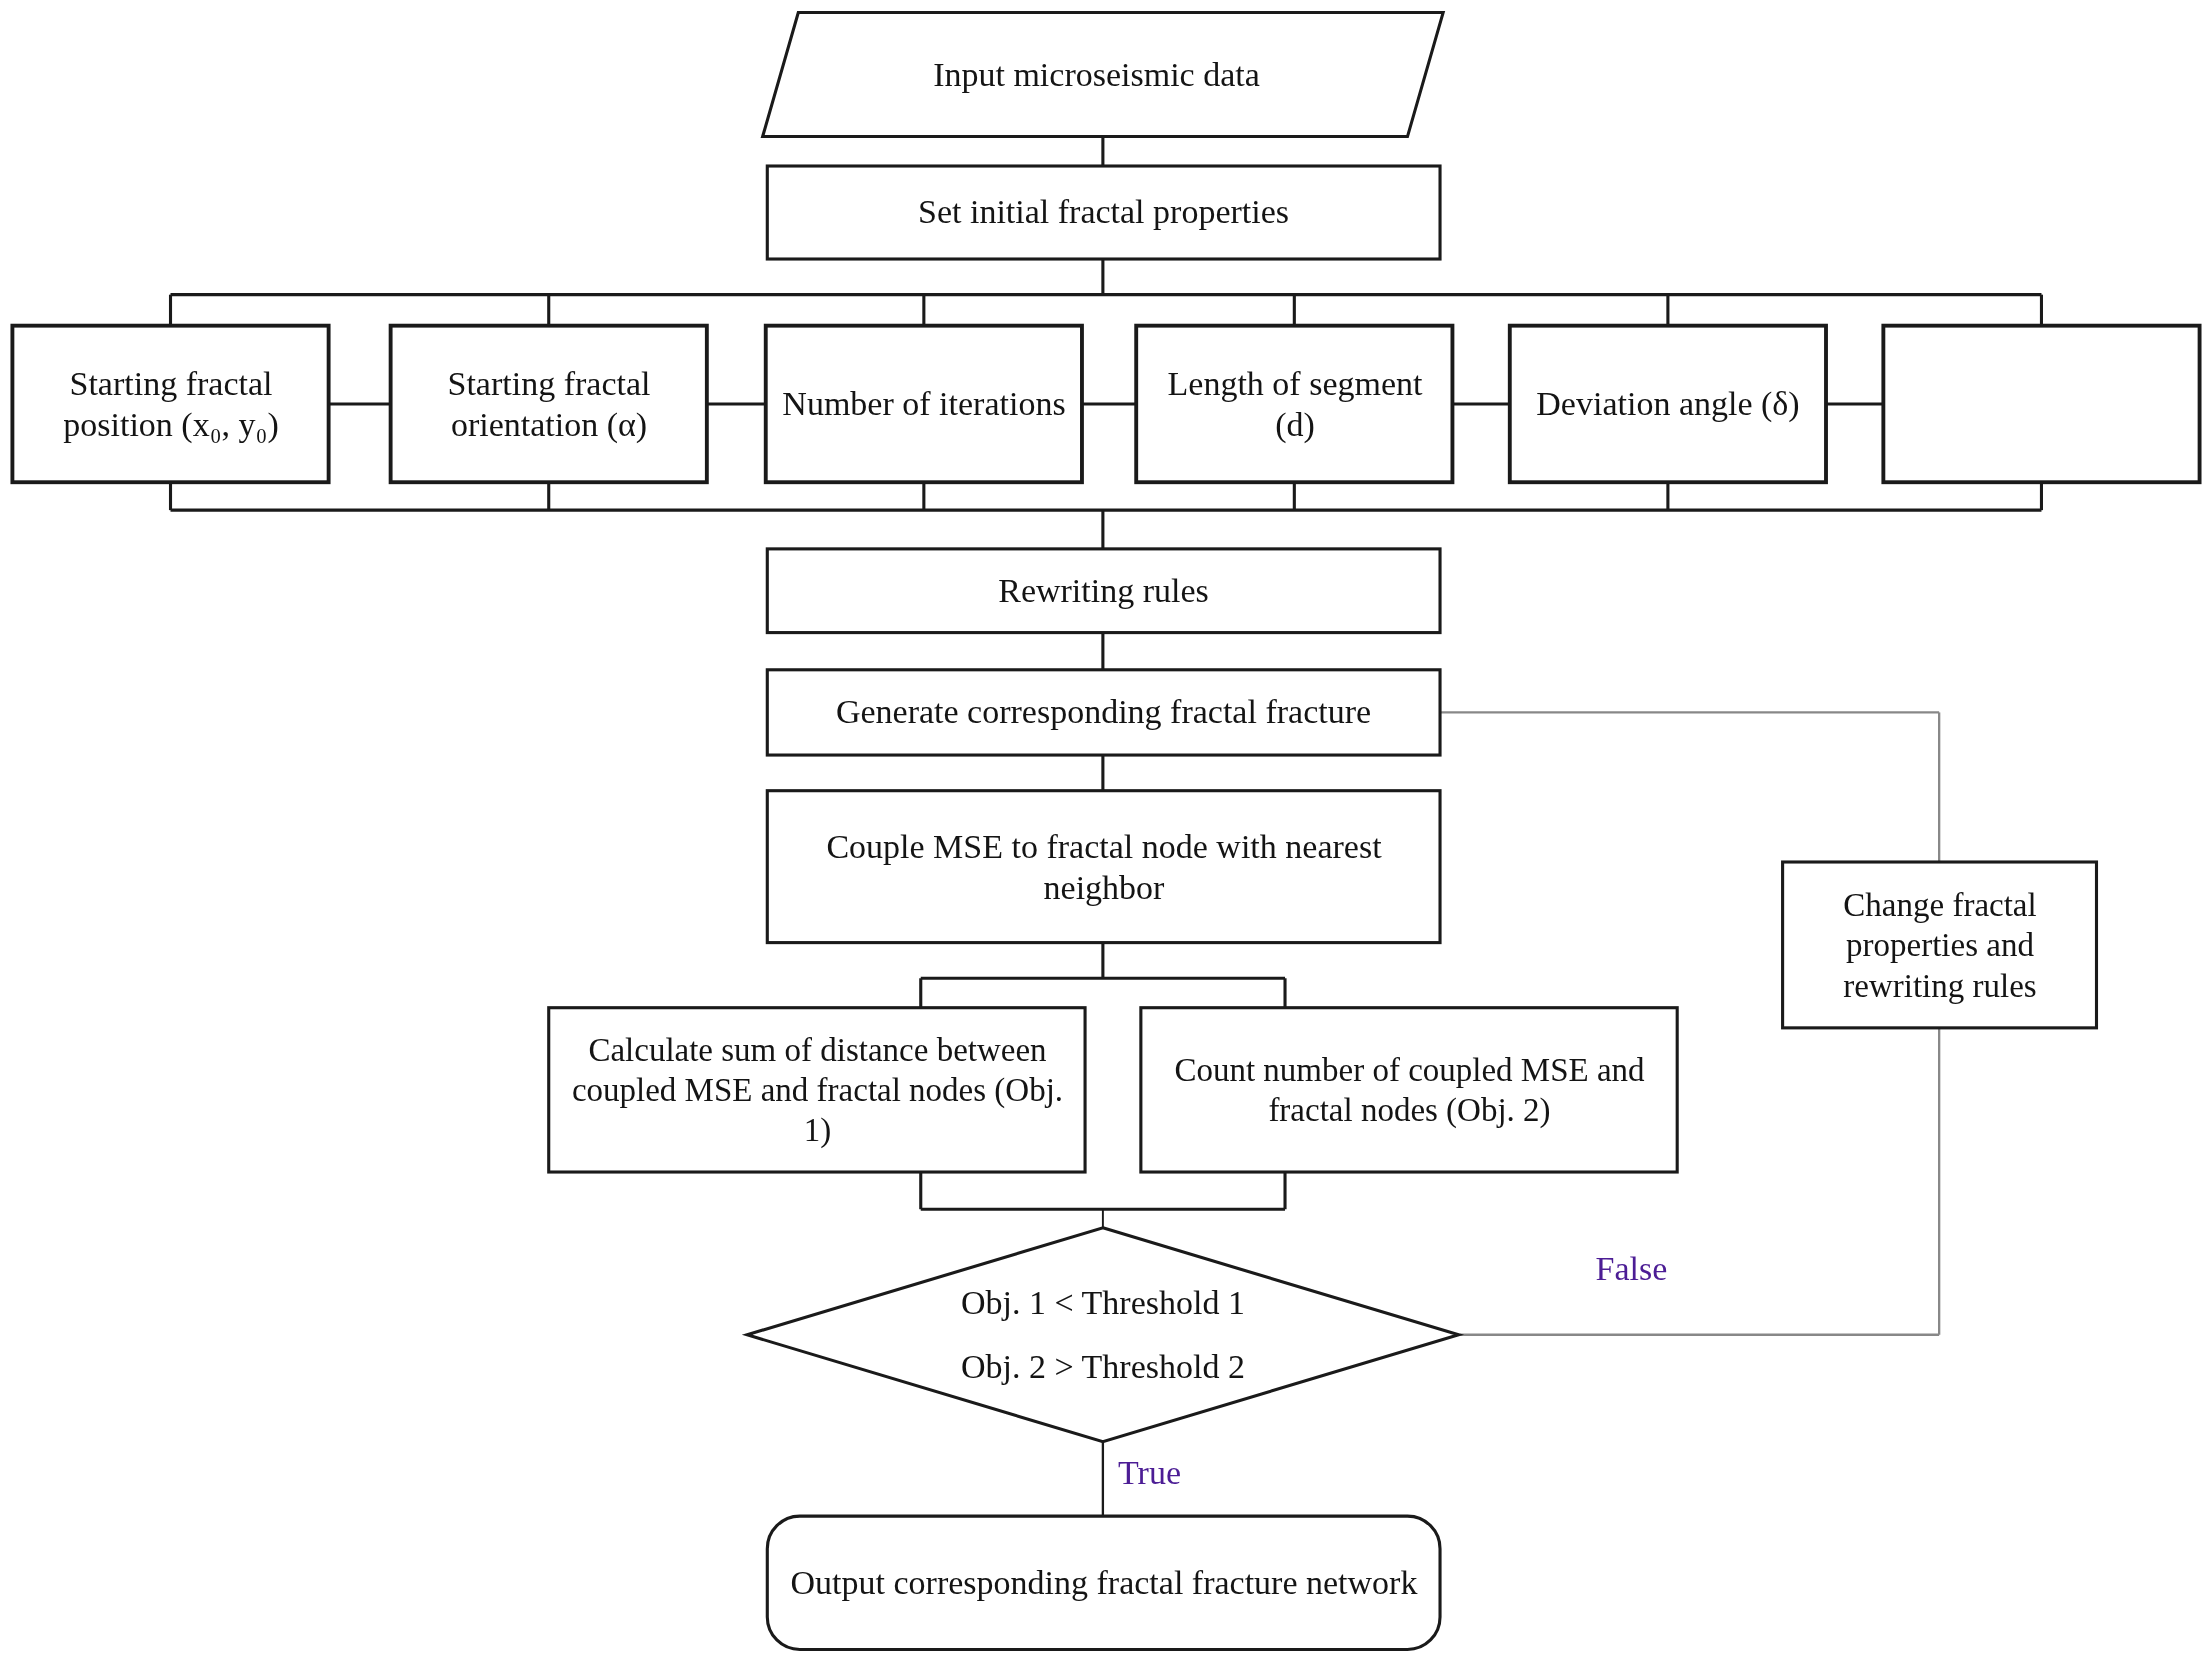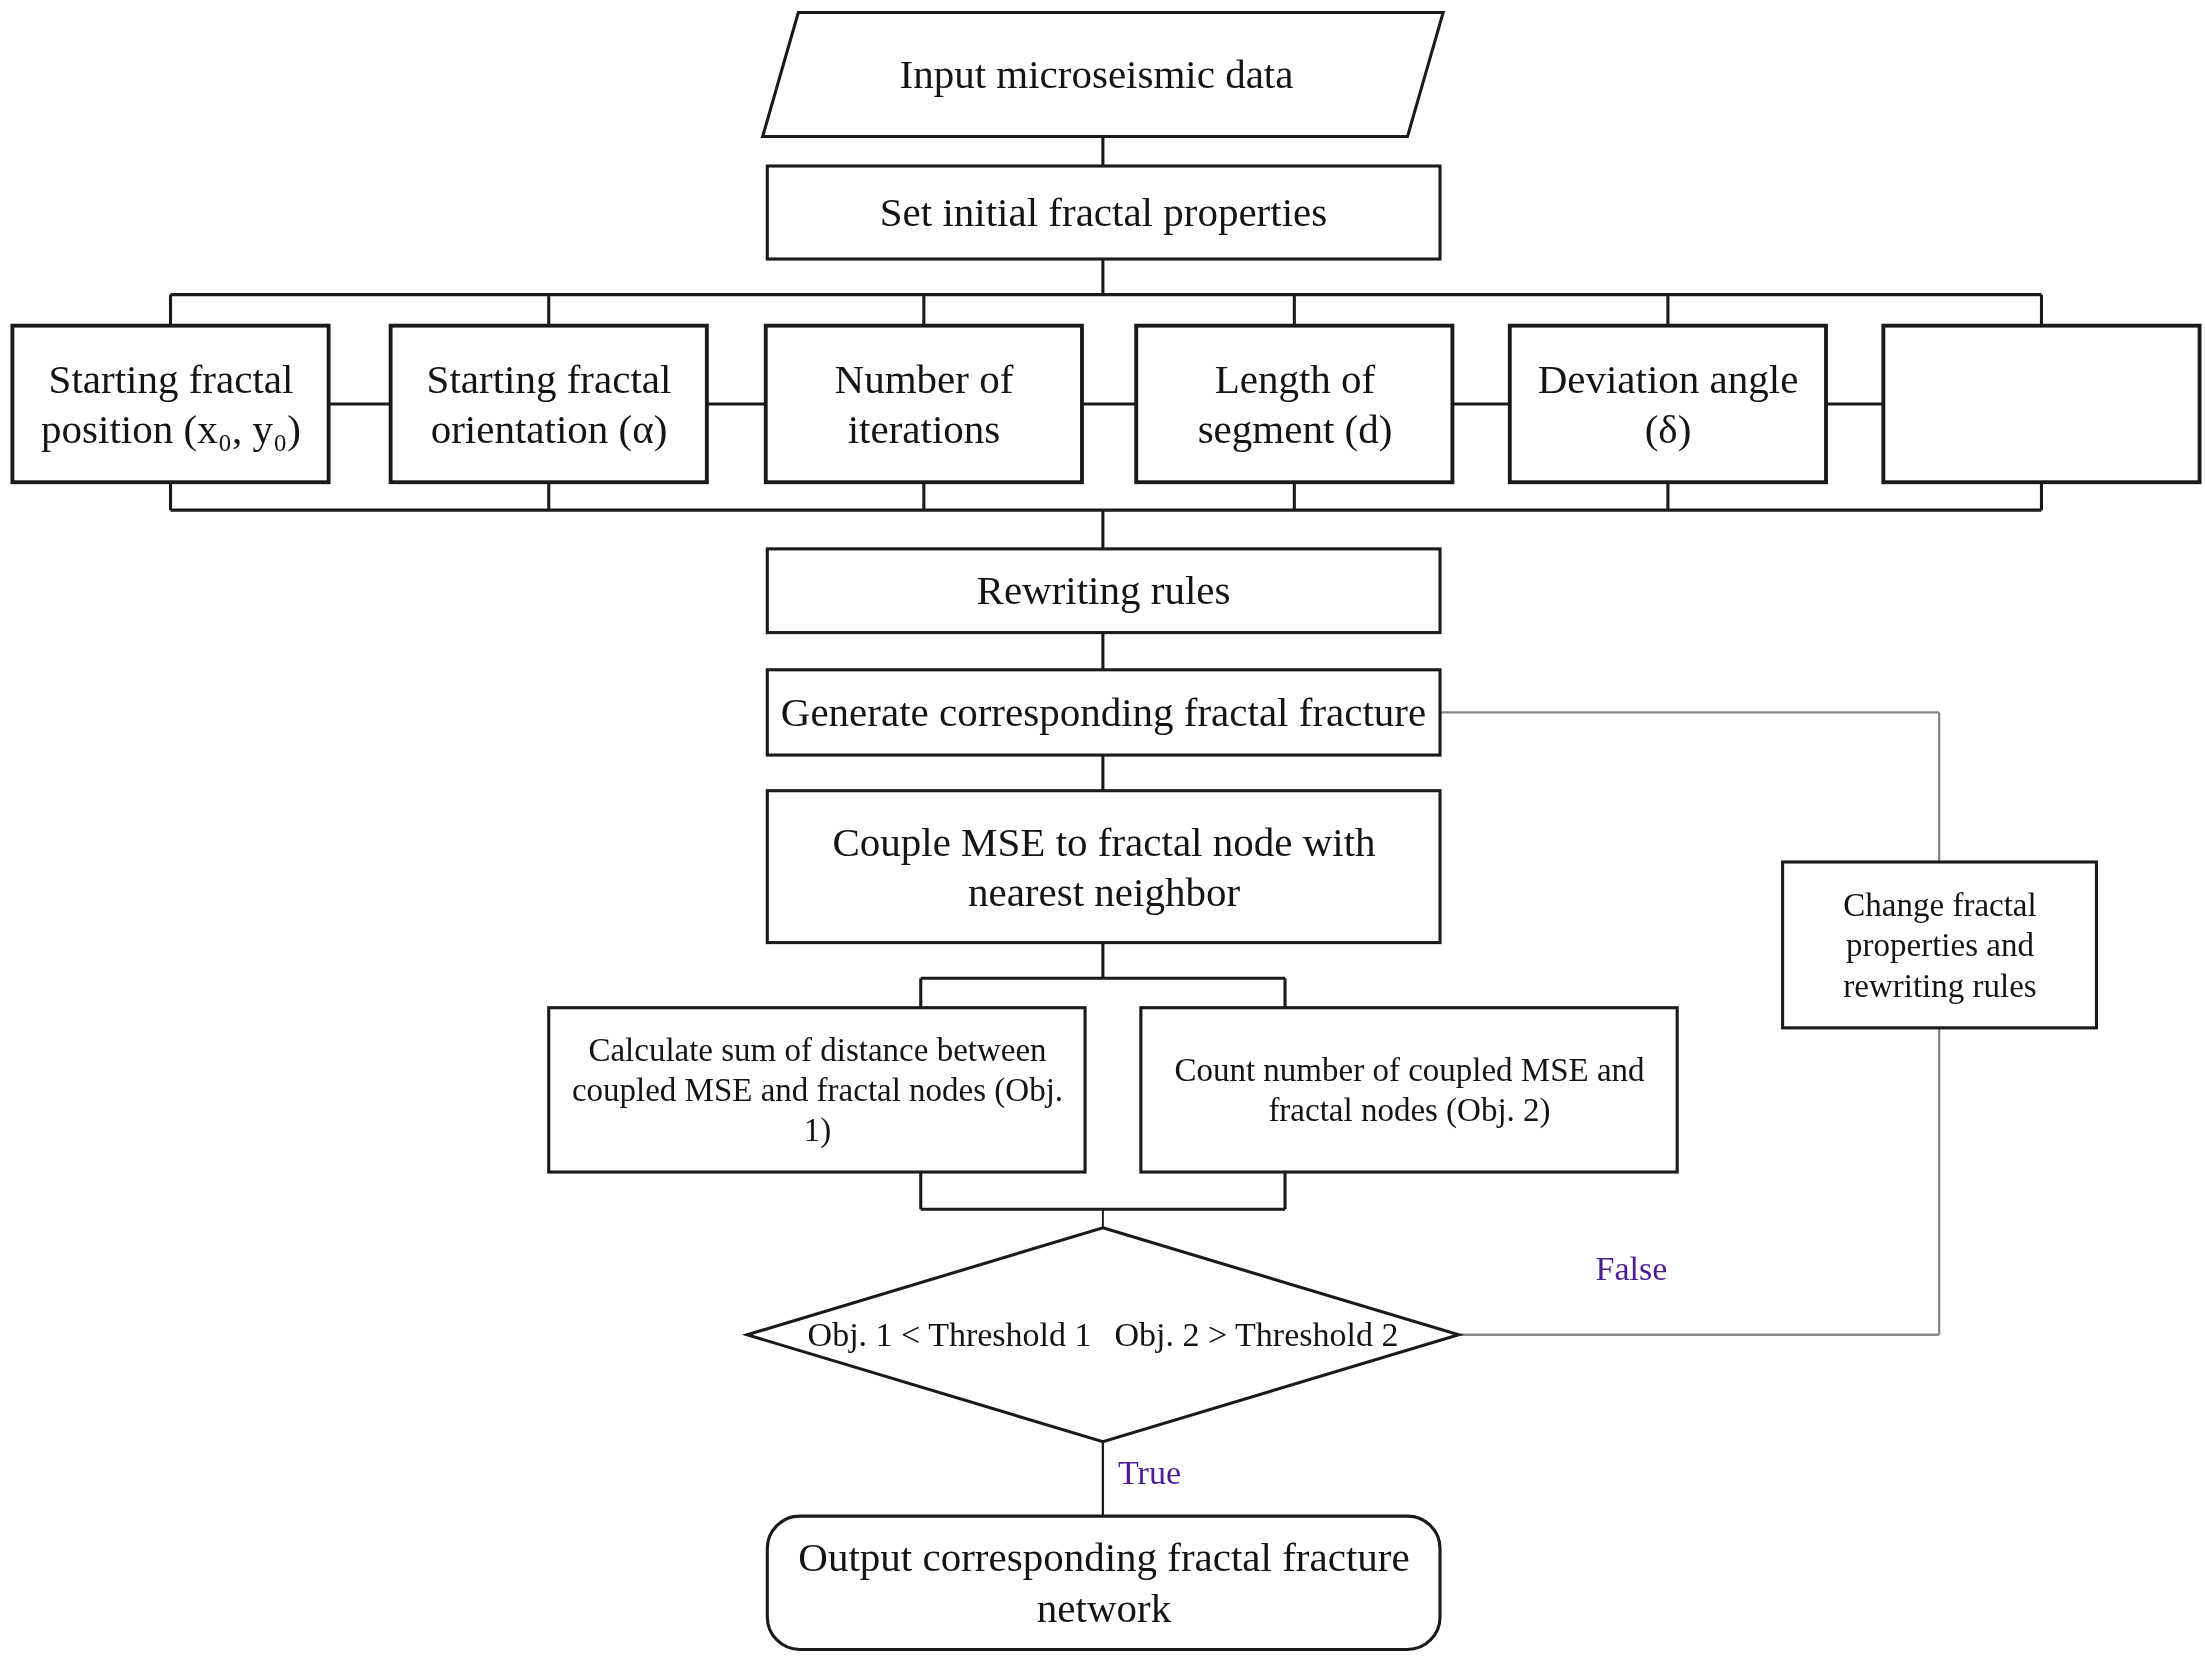--- a/index.html
+++ b/index.html
@@ -8,31 +8,31 @@
     width:2205px;height:1662px;
     background:#ffffff;
     font-family:"Liberation Serif","DejaVu Serif",serif;
     color:#141414;
   }
   svg.wires{position:absolute;left:0;top:0;}
   .lbl{
     position:absolute;
     display:flex;align-items:center;justify-content:center;
     text-align:center;
-    font-size:41px;line-height:1.22;
+    font-size:34px;line-height:1.22;
     color:#141414;
     white-space:normal;
   }
   .lbl.small{font-size:33px;font-family:Liberation Serif, serif;}
   .edge-lbl{
     position:absolute;
     font-size:34px;
     color:#4c1d95;
   }
-  .decision-lines{flex-direction:row;gap:23px;font-size:34px;}
+  .decision-lines{flex-direction:column;gap:23px;font-size:34px;}
 </style>
 </head>
 <body>
 
 <div class="canvas">
 
   <svg class="wires" width="2205" height="1662" viewBox="0 0 2845 2144">
 
     <g stroke="#888888" stroke-width="3" fill="none">
       <line x1="1858" y1="919" x2="2502" y2="919"></line>

